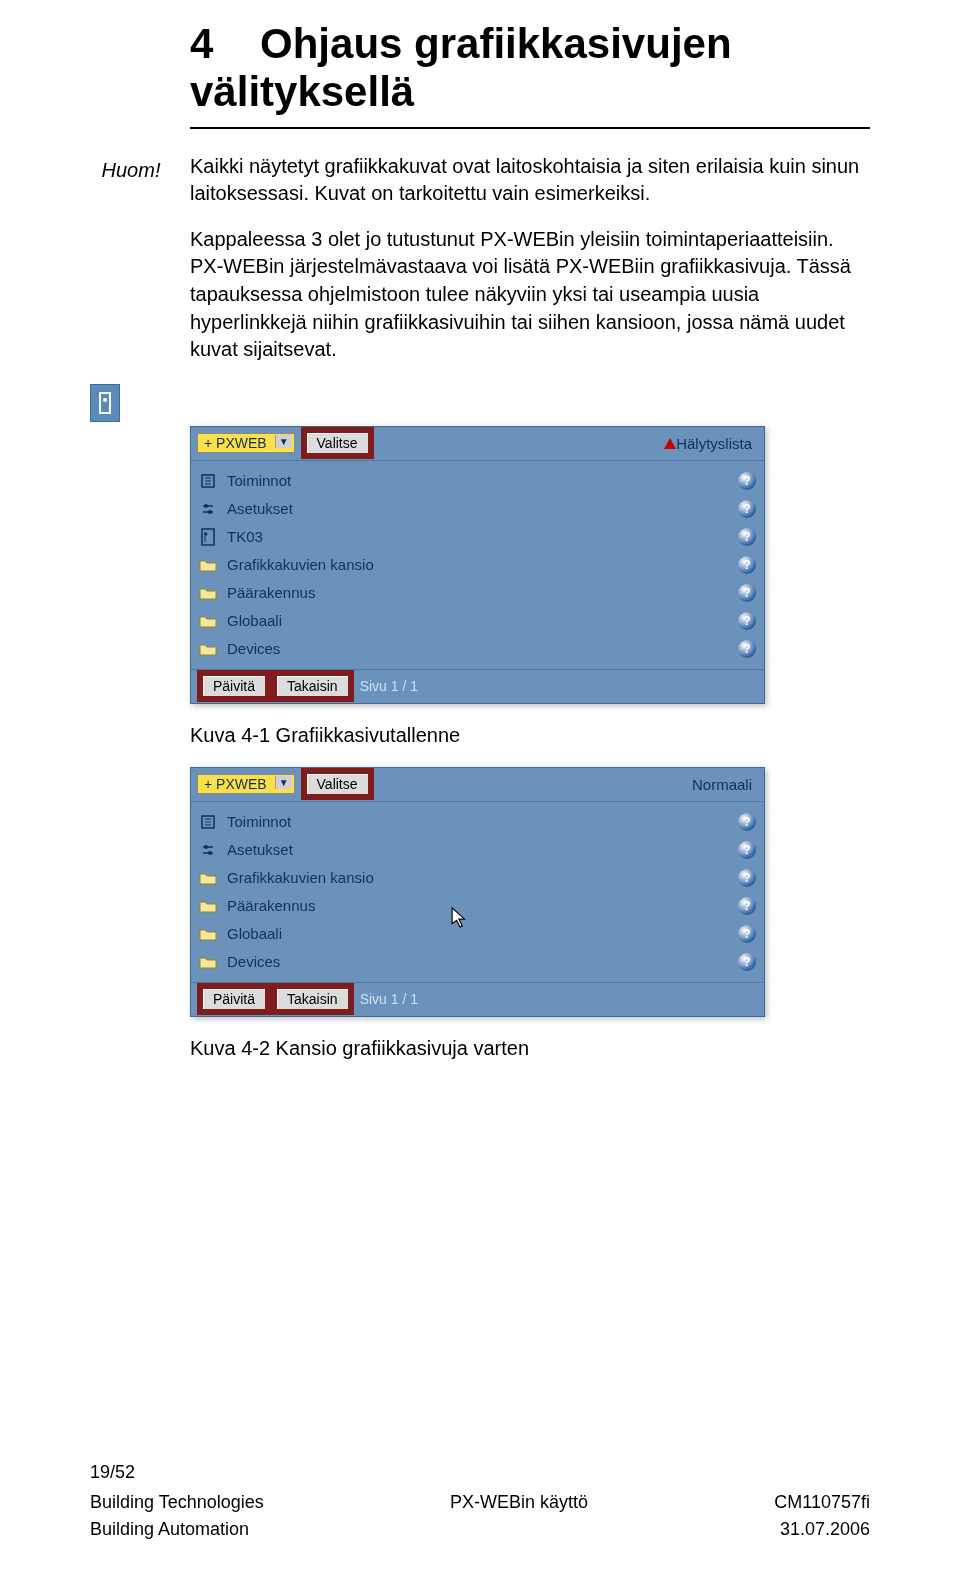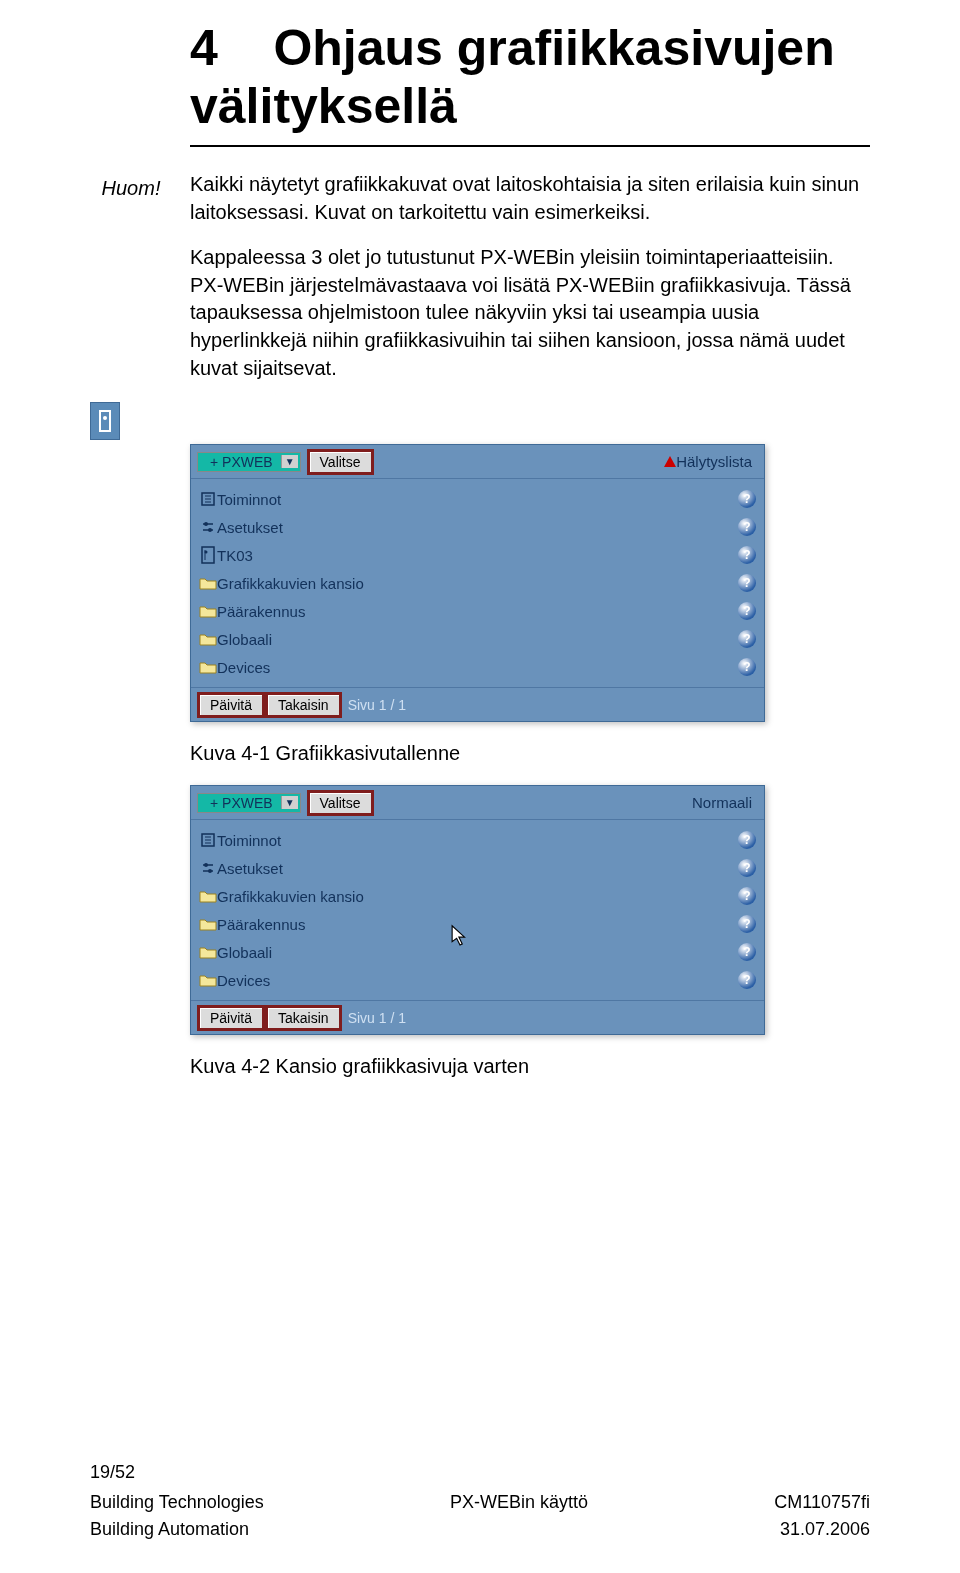--- a/index.html
+++ b/index.html
@@ -21,21 +21,21 @@
   .content { flex: 1; }
   .row { display: flex; }
   .margin-col {
     width: 100px;
     flex-shrink: 0;
     padding-right: 18px;
     text-align: left;
   }
   .main-col { flex: 1; }
   h1 {
-    font-size: 50px;
+    font-size: 42px;
     font-weight: bold;
     margin: 0 0 10px 0;
     line-height: 1.15;
   }
   .hr {
     border-top: 2px solid #000;
     margin: 8px 0 24px 0;
   }
   .huom {
     font-style: italic;
@@ -89,34 +89,34 @@
     display: flex;
     align-items: center;
     height: 34px;
     padding: 0 6px;
     gap: 6px;
     background: #6a92bb;
     border-bottom: 1px solid #4f77a3;
   }
   .ui-btn {
     background: #dcdcdc;
-    border: 3px solid #7f1d1d;
+    border: 6px solid #7f1d1d;
     padding: 2px 10px;
     font-size: 14px;
     font-family: inherit;
     color: #000;
     box-shadow: inset 1px 1px 0 #fff;
   }
   .ui-select {
     display: inline-flex;
-    align-items: center;
-    background: #14b8a6;
+    align-items: flex-start;
+    background: #fde047;
     border: 1px solid #888;
     font-size: 14px;
-    padding: 1px 2px 1px 12px;
+    padding: 1px 2px 1px 6px;
   }
   .sel-arrow {
     background: #d0d0d0;
     border-left: 1px solid #999;
     font-size: 10px;
     padding: 1px 3px;
     margin-left: 8px;
   }
   .toolbar-spacer { flex: 1; }
   .tb-status {
@@ -130,20 +130,21 @@
     border-right: 6px solid transparent;
     border-bottom: 11px solid #cc0000;
   }
 
   .ui-list { padding: 6px 0 0 0; }
   .ui-row {
     display: flex;
     align-items: center;
     height: 28px;
     padding: 0 8px;
+    gap: 10px;
     position: relative;
   }
   .row-icon {
     width: 18px; height: 18px;
     display: inline-flex;
     align-items: center;
     justify-content: center;
     flex-shrink: 0;
   }
   .row-icon svg { display: block; }

